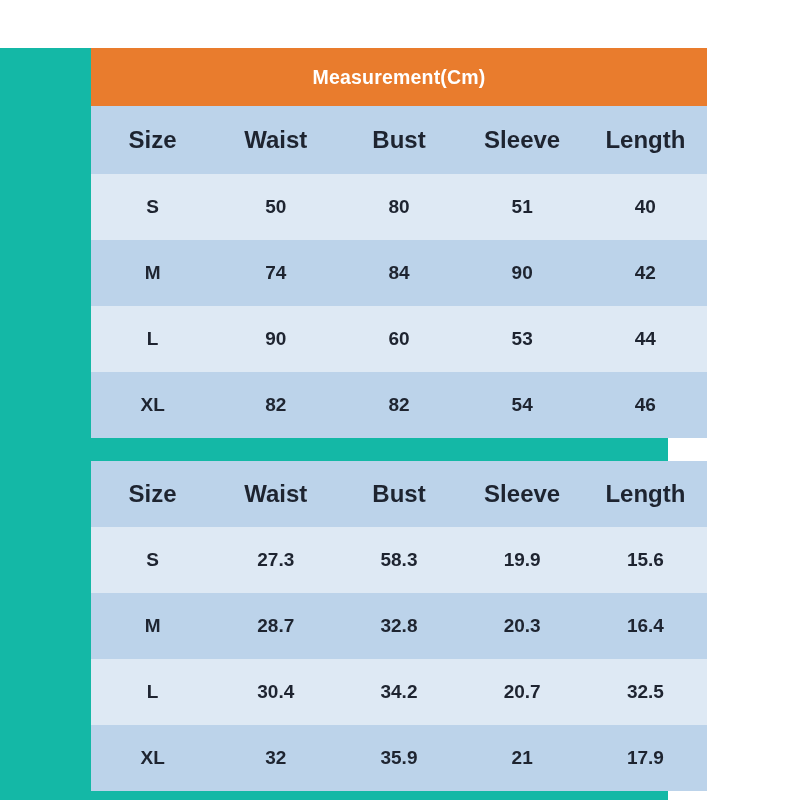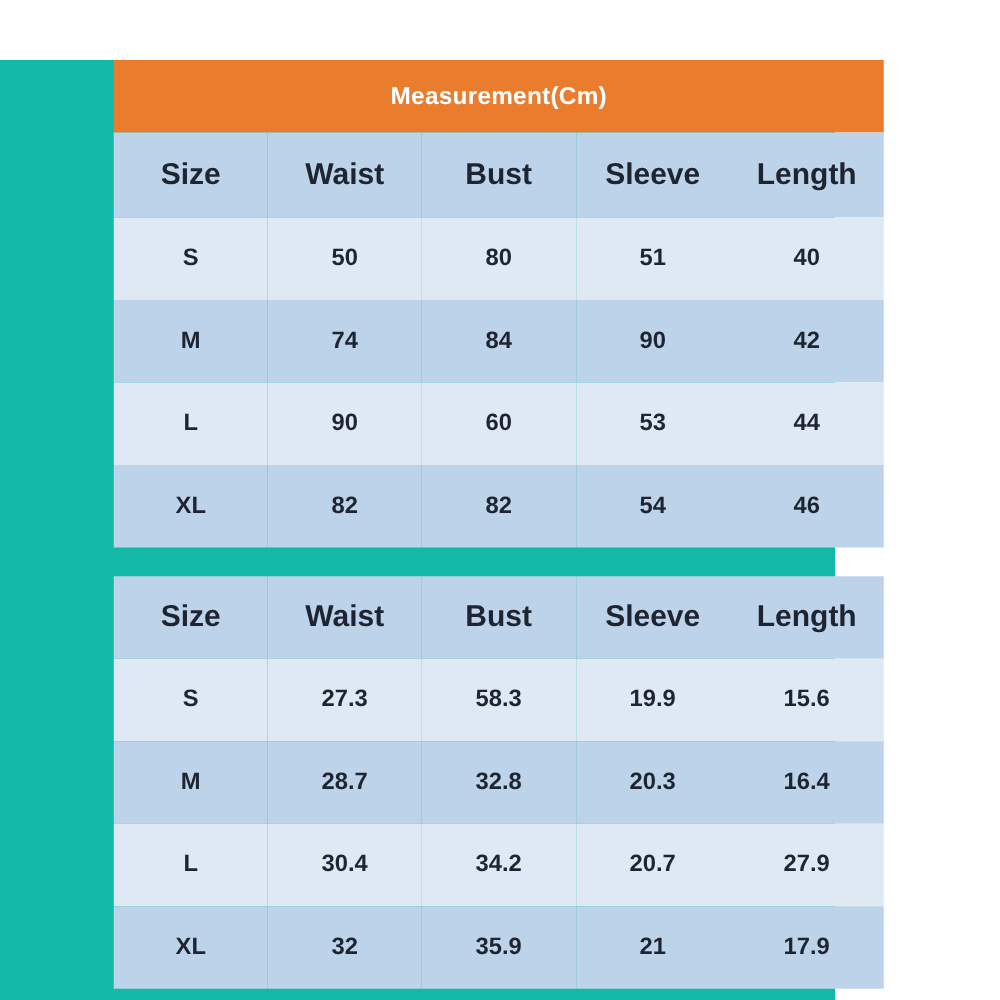--- a/index.html
+++ b/index.html
@@ -157,21 +157,21 @@
         <td>28.7</td>
         <td>32.8</td>
         <td>20.3</td>
         <td>16.4</td>
       </tr>
       <tr class="data-row odd">
         <td>L</td>
         <td>30.4</td>
         <td>34.2</td>
         <td>20.7</td>
-        <td>27.9</td>
+        <td>32.5</td>
       </tr>
       <tr class="data-row even">
         <td>XL</td>
         <td>32</td>
         <td>35.9</td>
         <td>21</td>
         <td>17.9</td>
       </tr>
     </tbody>
   </table>

